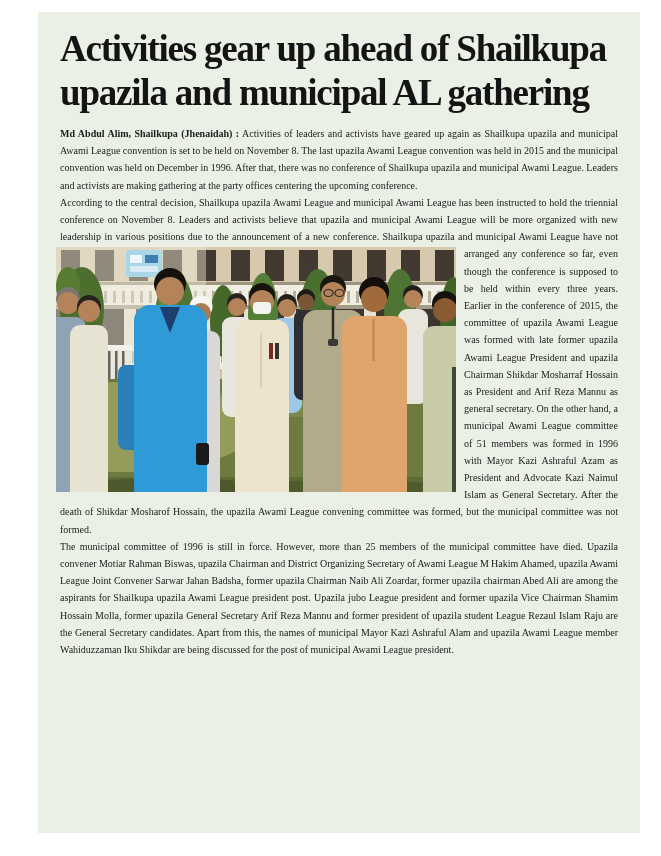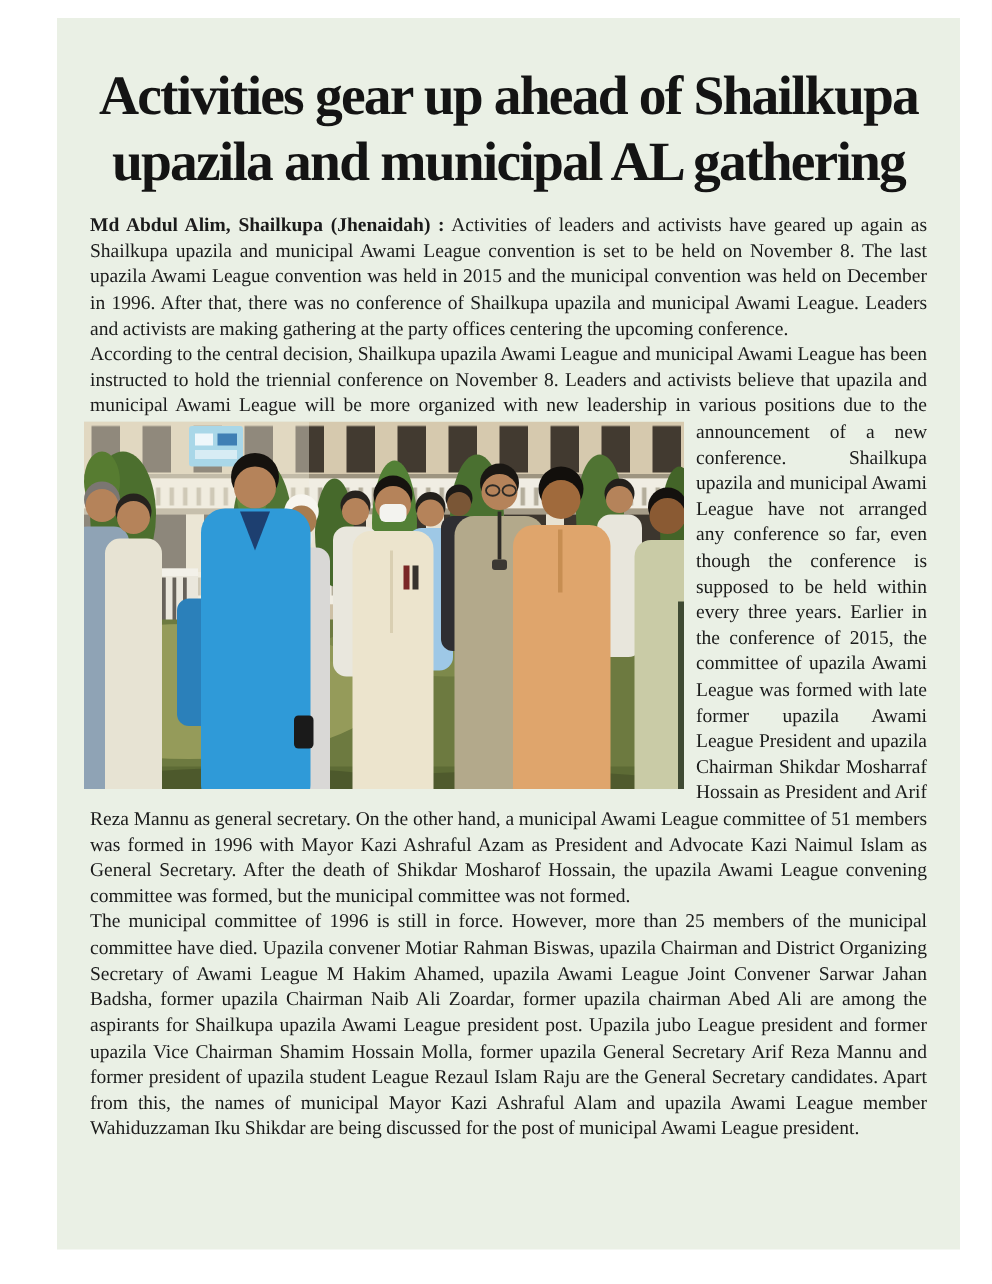--- a/index.html
+++ b/index.html
@@ -13,32 +13,32 @@
   .panel{
     position:absolute;
     left:38px;top:12px;
     width:602px;min-height:821px;
     background:#eaf0e5;
     box-sizing:border-box;
     padding:13px 22px 12px 22px;
     overflow:hidden;
   }
   .headline{
-    margin:18px 0 10px 0;
-    text-align:center;
+    margin:2px 0 10px 0;
+    text-align:left;
     font-weight:bold;
     font-size:37px;
     line-height:44px;
     letter-spacing:-1.2px;
     color:#141414;
     font-family:"Liberation Serif", serif;
   }
   .headline .hl-line{display:block;}
   .body-copy{
-    font-size:13px;
+    font-size:10px;
     line-height:17.2px;
     text-align:justify;
     color:#1b1b1b;
     word-spacing:-0.2px;
   }
   .body-copy p{margin:0;padding:0;}
   .lead{font-weight:bold;}
   .photo{
     display:block;
     float:left;

